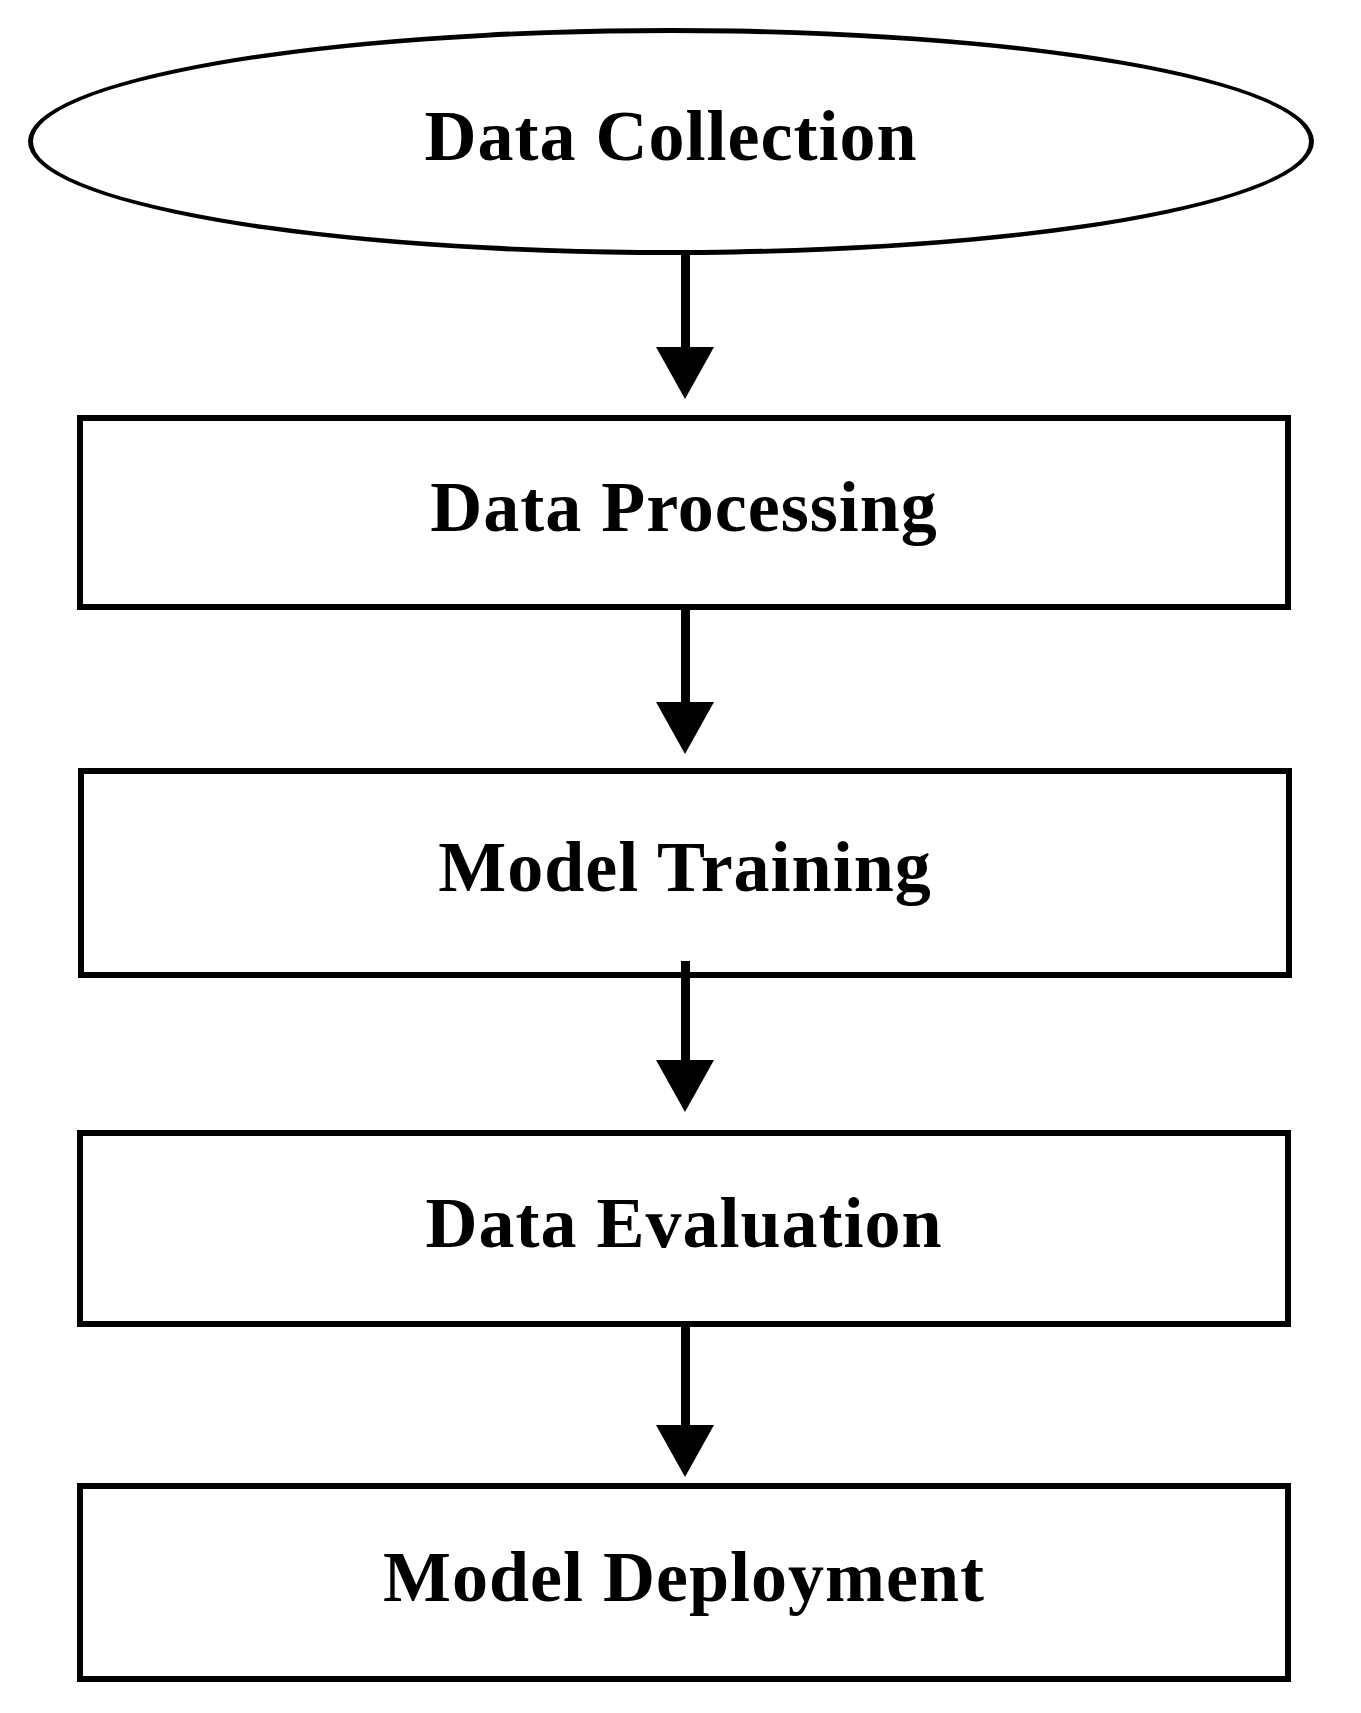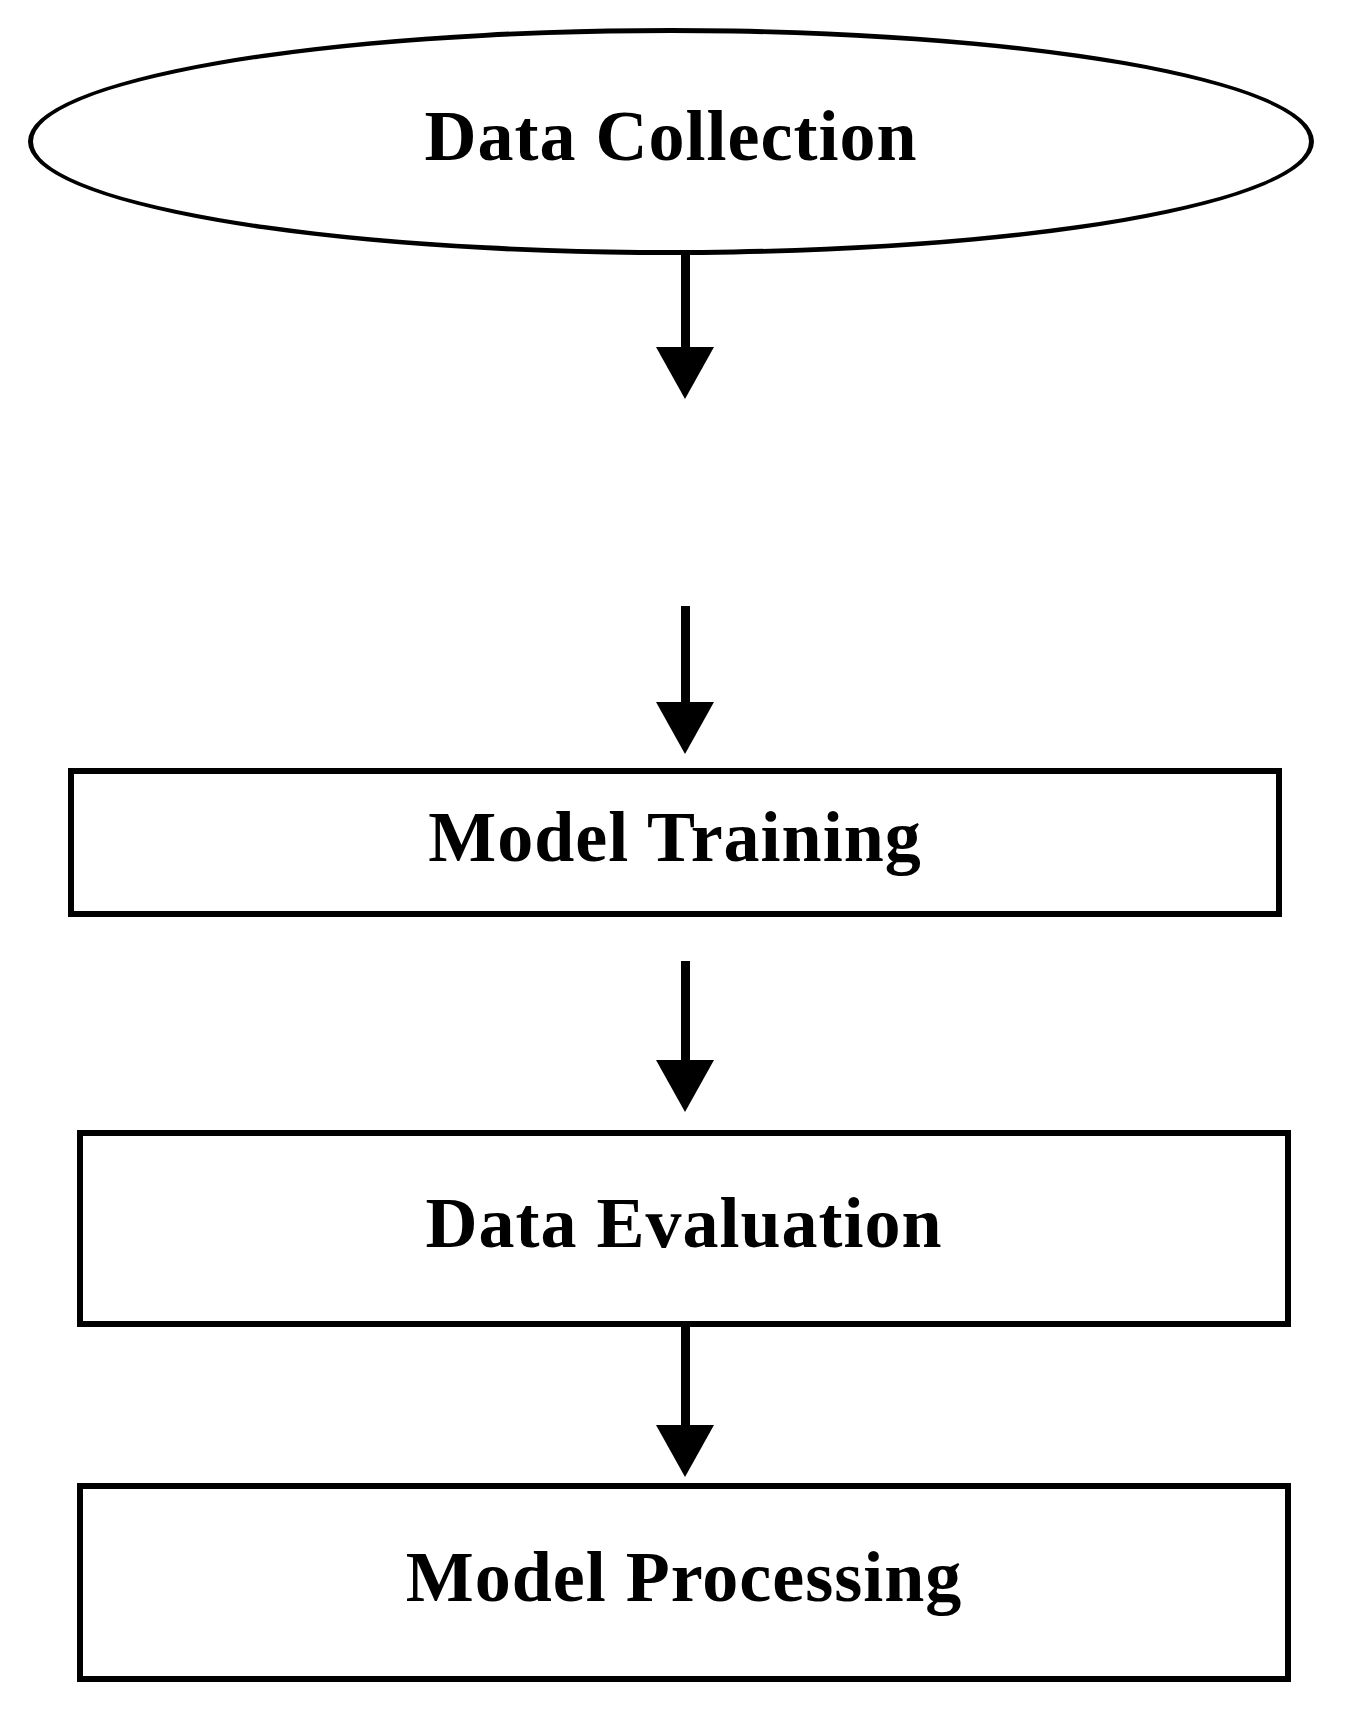--- a/index.html
+++ b/index.html
@@ -52,21 +52,21 @@
   .arrow .head {
     width: 0;
     height: 0;
     border-left: 29px solid transparent;
     border-right: 29px solid transparent;
     border-top: 52px solid #000000;
   }
   
   .n-ellipse   { left: 28px;  top: 28px;   width: 1286px; height: 227px; }
   .n-box1      { left: 77px;  top: 415px;  width: 1214px; height: 195px; }
-  .n-box2      { left: 68px;  top: 768px;  width: 1214px; height: 149px; text-align: right; }
+  .n-box2      { left: 78px;  top: 768px;  width: 1214px; height: 210px; text-align: right; }
   .n-box3      { left: 77px;  top: 1130px; width: 1214px; height: 197px; }
   .n-box4      { left: 77px;  top: 1483px; width: 1214px; height: 199px; }
   .a-1 { left: 655px; top: 253px;  height: 146px; }
   .a-2 { left: 655px; top: 606px;  height: 148px; }
   .a-3 { left: 655px; top: 961px;  height: 151px; }
   .a-4 { left: 655px; top: 1325px; height: 152px; }
 </style>
 </head>
 <body>
 
@@ -74,20 +74,23 @@
 
   <div class="node ellipse n-ellipse">
     <span class="label">Data Collection</span>
   </div>
 
   <div class="arrow a-1">
     <div class="stem"></div>
     <div class="head"></div>
   </div>
 
+  <div class="node n-box1">
+    <span class="label">Data Processing</span>
+  </div>
 
   <div class="arrow a-2">
     <div class="stem"></div>
     <div class="head"></div>
   </div>
 
   <div class="node n-box2">
     <span class="label">Model Training</span>
   </div>
 
@@ -99,16 +102,16 @@
   <div class="node n-box3">
     <span class="label">Data Evaluation</span>
   </div>
 
   <div class="arrow a-4">
     <div class="stem"></div>
     <div class="head"></div>
   </div>
 
   <div class="node n-box4">
-    <span class="label">Model Processing</span>
+    <span class="label">Model Deployment</span>
   </div>
 
 </div>
 
 </body></html>

